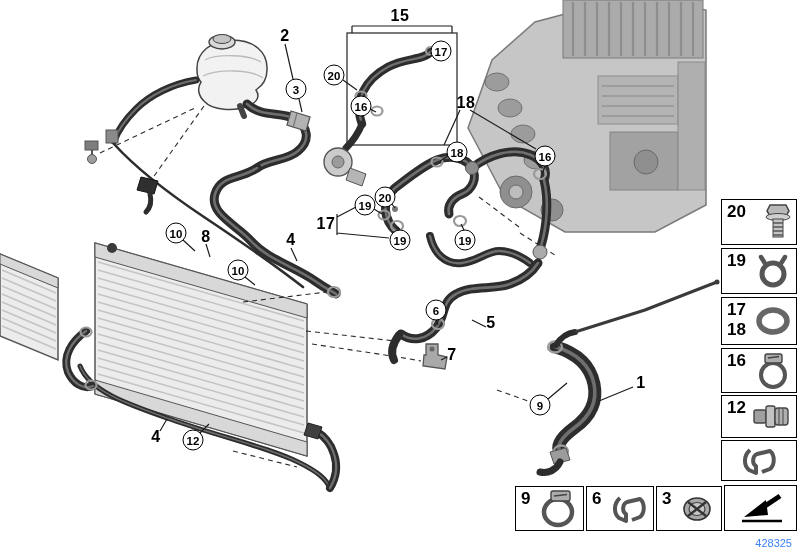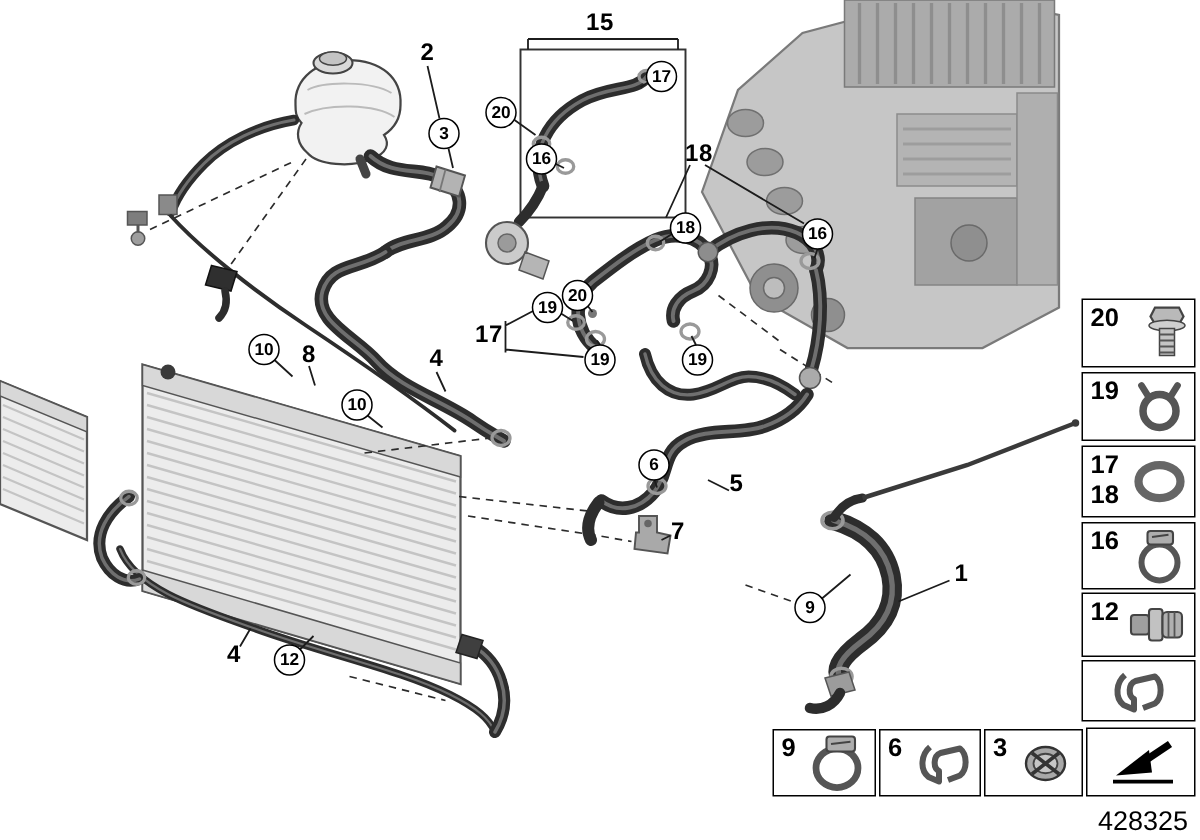--- a/index.html
+++ b/index.html
@@ -12,21 +12,21 @@
   .co.plain { font-size:16px; letter-spacing:0.5px; }
   .co.circ { width:21px; height:21px; border:1.6px solid #000; border-radius:50%;
              background:#fff; display:flex; align-items:center; justify-content:center;
              font-size:11.5px; }
 
   .legend-box { position:absolute; border:1.8px solid #000; background:#fff; z-index:4; }
   .legend-box .num  { position:absolute; left:5px; top:2px;  font-weight:bold; font-size:17px; }
   .legend-box .num2 { position:absolute; left:5px; top:22px; font-weight:bold; font-size:17px; }
   .legend-box .icon { position:absolute; right:3px; top:50%; transform:translateY(-50%); }
 
-  .part-number { position:absolute; right:8px; top:537px; font-size:18px; color:#000000; z-index:4; }
+  .part-number { position:absolute; right:8px; top:537px; font-size:11px; color:#3b82f6; z-index:4; }
 
   .hoseB { fill:none; stroke:#2d2d2d; stroke-linecap:round; stroke-linejoin:round; }
   .hoseH { fill:none; stroke:#6f6f6f; stroke-linecap:round; stroke-linejoin:round; }
   .ring  { fill:none; stroke:#999; stroke-width:2.2; }
   .lead  { stroke:#1c1c1c; stroke-width:1.2; fill:none; }
   .dash  { stroke:#2b2b2b; stroke-width:1.1; stroke-dasharray:5 4; fill:none; }
 </style>
 </head>
 <body>
 

